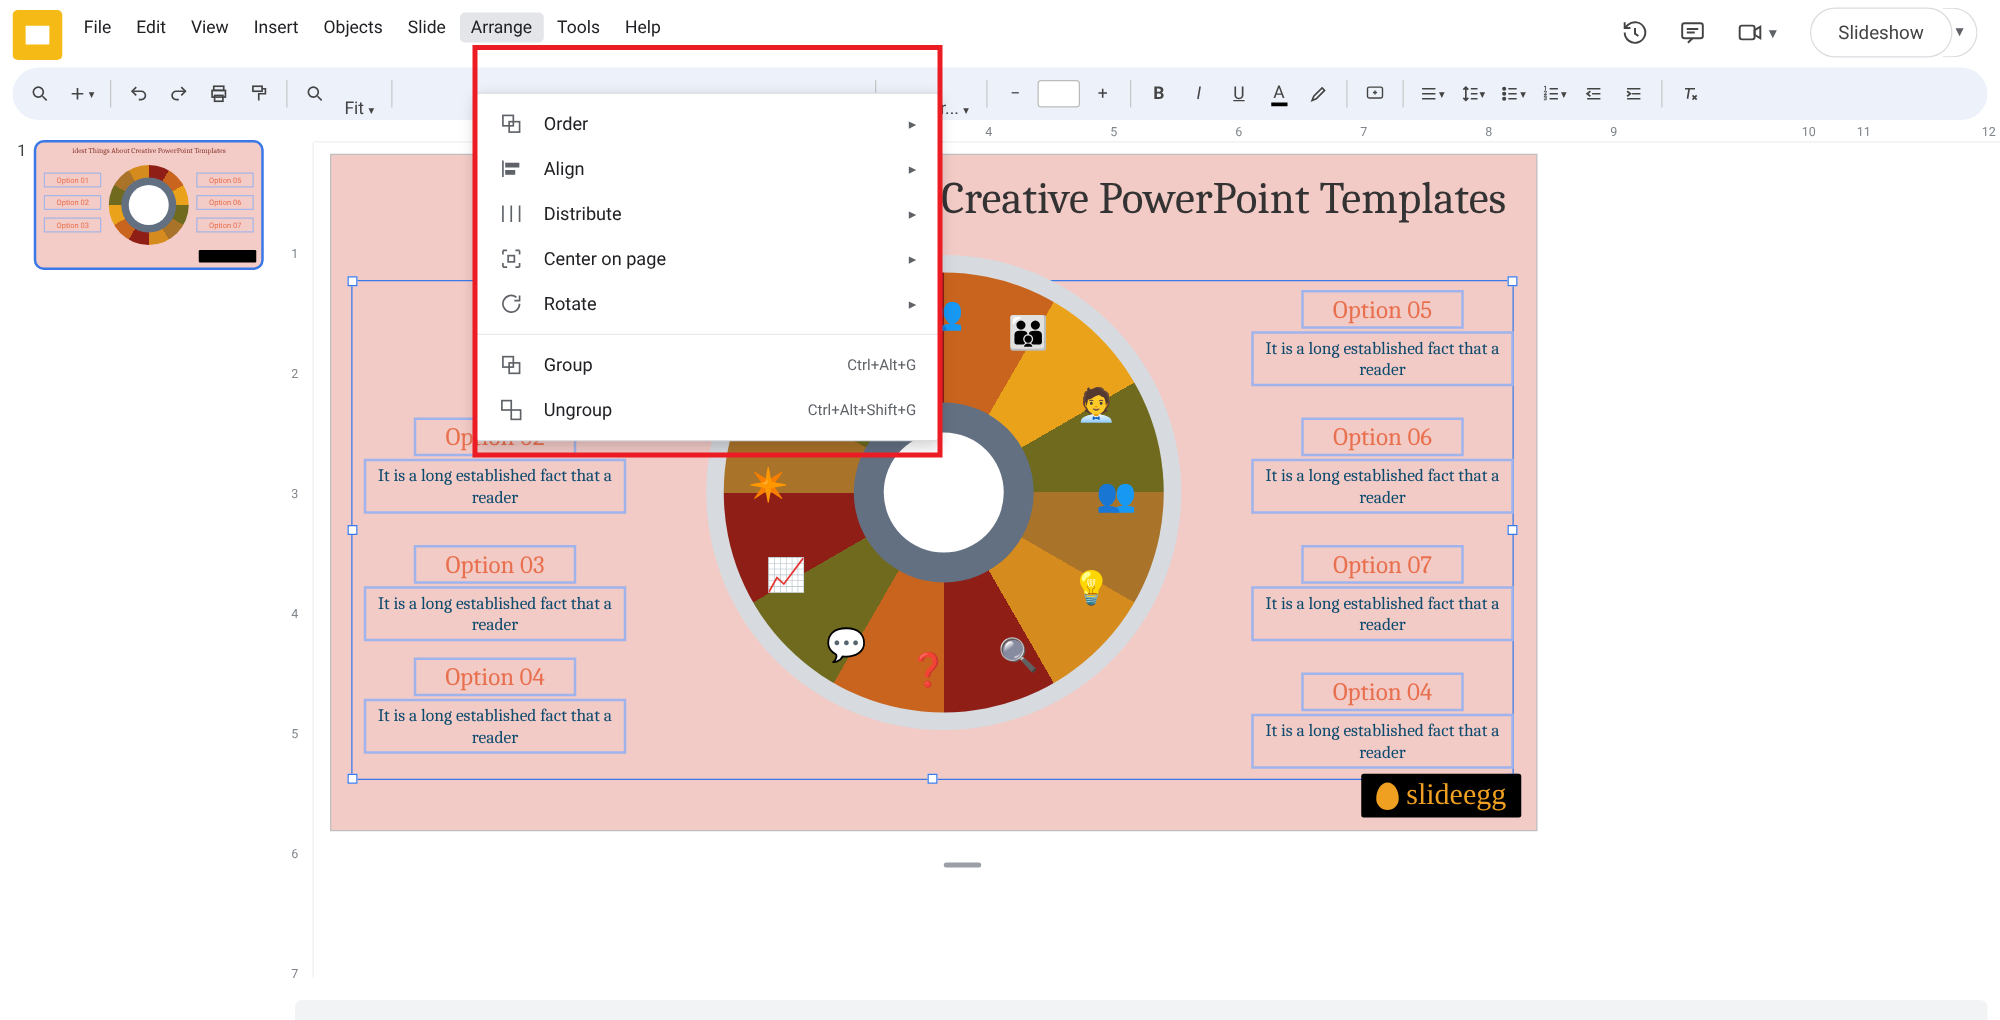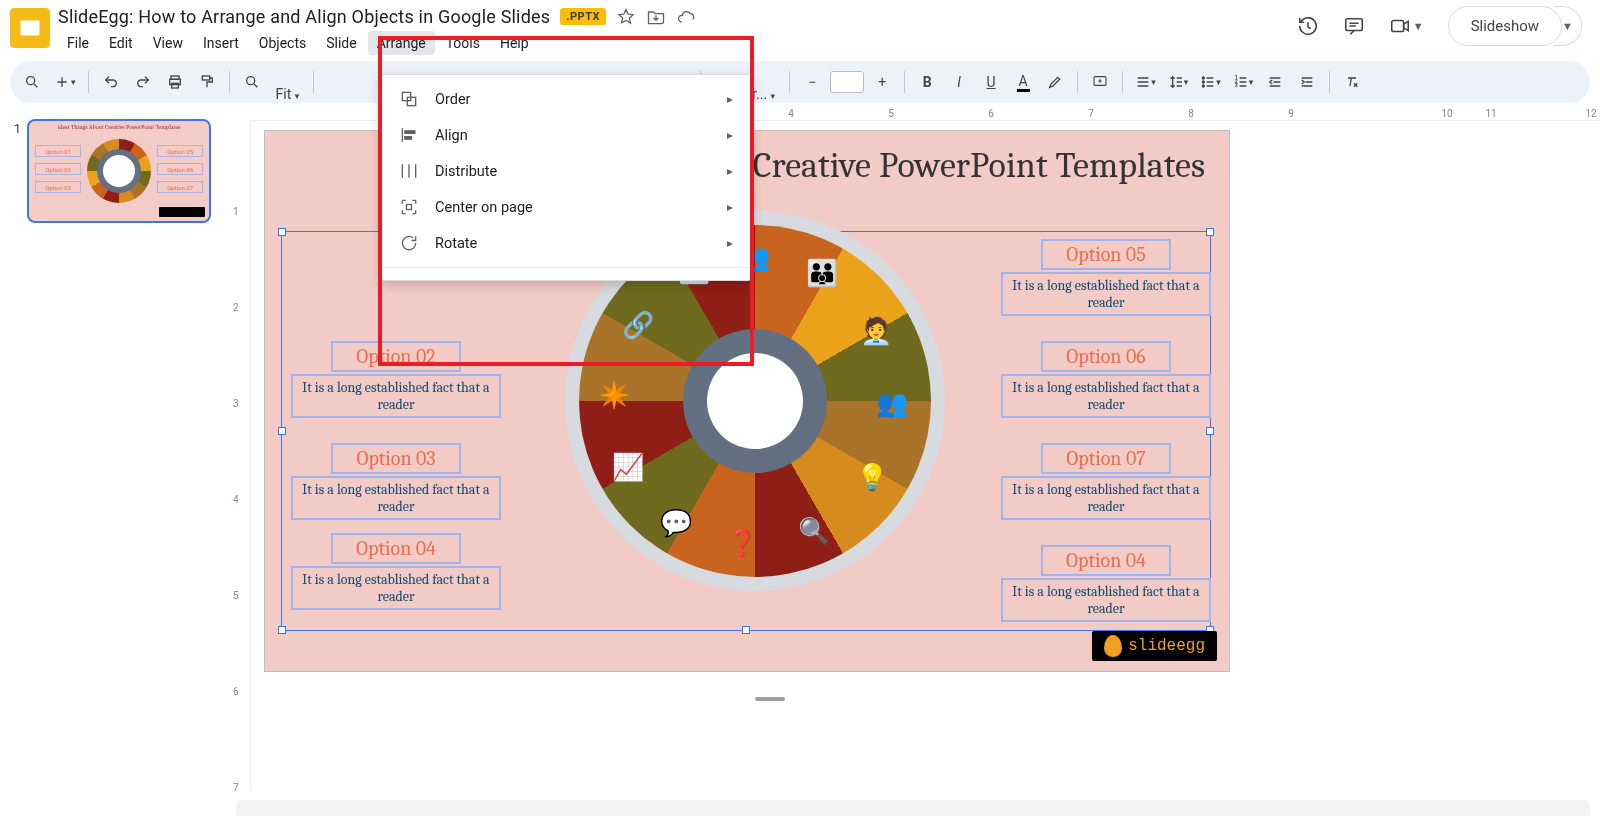--- a/index.html
+++ b/index.html
@@ -75,21 +75,21 @@
 
 .wheel{position:absolute;left:300px;top:80px;width:380px;height:380px;border-radius:50%;}
 .wheel-outer{position:absolute;inset:0;border-radius:50%;background:#d7dbdf;}
 .wheel-seg{position:absolute;inset:14px;border-radius:50%;
  background:conic-gradient(#c9641e 0 30deg,#e9a21a 0 60deg,#6f6a1e 0 90deg,#a9732a 0 120deg,#d58b1d 0 150deg,#8f1e17 0 180deg,
   #c9641e 0 210deg,#6f6a1e 0 240deg,#8f1e17 0 270deg,#a9732a 0 300deg,#6f6a1e 0 330deg,#8f1e17 0 360deg);}
 .wheel-mid{position:absolute;inset:118px;border-radius:50%;background:#637082;}
 .wheel-core{position:absolute;inset:142px;border-radius:50%;background:#fff;}
 .wheel-icon{position:absolute;width:40px;height:40px;display:flex;align-items:center;justify-content:center;color:#fff;font-size:26px;}
 
-.brand-badge{position:absolute;right:12px;bottom:10px;background:#000;border-radius:2px;padding:4px 12px;display:flex;align-items:center;gap:6px;color:#f0a020;font-family:Liberation Mono, monospace;font-size:16px;}
+.brand-badge{position:absolute;right:12px;bottom:10px;background:#000;border-radius:2px;padding:4px 12px;display:flex;align-items:center;gap:6px;color:#f0a020;font-family:Liberation Serif, serif;font-size:24px;}
 .brand-badge .egg{width:18px;height:22px;background:#f0a020;border-radius:50% 50% 50% 50%/60% 60% 40% 40%;}
 
 .slide-resizer{position:absolute;left:490px;bottom:-30px;width:30px;height:4px;background:#9aa0a6;border-radius:2px;}
 
 
 .menu-popup{position:absolute;left:380px;top:74px;width:372px;background:#fff;border:1px solid #dadce0;border-radius:4px;box-shadow:0 4px 12px rgba(0,0,0,.18);z-index:50;padding:6px 0;}
 .menu-row{display:flex;align-items:center;padding:8px 18px;font-size:14.5px;color:#202124;gap:16px;cursor:pointer;}
 .menu-ic{width:20px;height:20px;flex-shrink:0;color:#5f6368;}
 .menu-label{flex:1;}
 .menu-sub{color:#5f6368;font-size:12px;}
@@ -102,34 +102,20 @@
 </head>
 <body>
 
 <div class="titlebar">
  <svg class="doc-icon" viewBox="0 0 40 40">
       <rect width="40" height="40" rx="4" fill="#f5ba15"></rect>
       <rect x="10" y="12" width="20" height="16" rx="1" fill="#fff"></rect>
       <rect x="10" y="12" width="20" height="16" rx="1" fill="none" stroke="#f5ba15" stroke-width="1"></rect>
     </svg>
  <div class="title-stack">
-  <div class="title-row">
-   <span class="doc-title">SlideEgg: How to Arrange and Align Objects in Google Slides</span>
-   <span class="pptx-badge">.PPTX</span>
-   <svg class="title-icon" viewBox="0 0 24 24" fill="none" stroke="currentColor" stroke-width="1.6">
-          <path d="M12 3l2.6 5.6 6 .6-4.5 4.1 1.3 6-5.4-3.1L6.6 19l1.3-6L3.4 9.2l6-.6z"></path>
-        </svg>
-   <svg class="title-icon" viewBox="0 0 24 24" fill="none" stroke="currentColor" stroke-width="1.6">
-          <path d="M3 6h6l2 2h10v10a2 2 0 0 1-2 2H3z"></path>
-          <path d="M12 10v6m-3-3 3 3 3-3"></path>
-        </svg>
-   <svg class="title-icon" viewBox="0 0 24 24" fill="none" stroke="currentColor" stroke-width="1.6">
-          <path d="M7 18a4 4 0 1 1 .7-7.95A5 5 0 0 1 17 8a4 4 0 0 1 3 7"></path>
-        </svg>
-  </div>
   <div class="menubar">
    <div class="menubar-item">File</div>
    <div class="menubar-item">Edit</div>
    <div class="menubar-item">View</div>
    <div class="menubar-item">Insert</div>
    <div class="menubar-item">Objects</div>
    <div class="menubar-item">Slide</div>
    <div class="menubar-item active">Arrange</div>
    <div class="menubar-item">Tools</div>
    <div class="menubar-item">Help</div>
@@ -446,15 +432,31 @@
  </div>
  <div class="menu-row">
   <svg class="menu-ic" viewBox="0 0 24 24" fill="none" stroke="currentColor" stroke-width="1.6">
         <path d="M20 12a8 8 0 1 1-3-6.2"></path>
         <path d="M20 4v5h-5"></path>
       </svg>
   <span class="menu-label">Rotate</span>
       <span class="menu-arrow">▸</span>
  </div>
  <div class="menu-div"></div>
+ <div class="menu-row">
+  <svg class="menu-ic" viewBox="0 0 24 24" fill="none" stroke="currentColor" stroke-width="1.6">
+        <rect x="4" y="4" width="10" height="10"></rect>
+        <rect x="10" y="10" width="10" height="10"></rect>
+      </svg>
+  <span class="menu-label">Group</span>
+      <span class="menu-sub">Ctrl+Alt+G</span>
+ </div>
+ <div class="menu-row">
+  <svg class="menu-ic" viewBox="0 0 24 24" fill="none" stroke="currentColor" stroke-width="1.6">
+        <rect x="3" y="3" width="9" height="9"></rect>
+        <rect x="12" y="12" width="9" height="9"></rect>
+      </svg>
+  <span class="menu-label">Ungroup</span>
+      <span class="menu-sub">Ctrl+Alt+Shift+G</span>
+ </div>
 </div>
 
 <div class="red-highlight"></div>
 
 </body></html>

